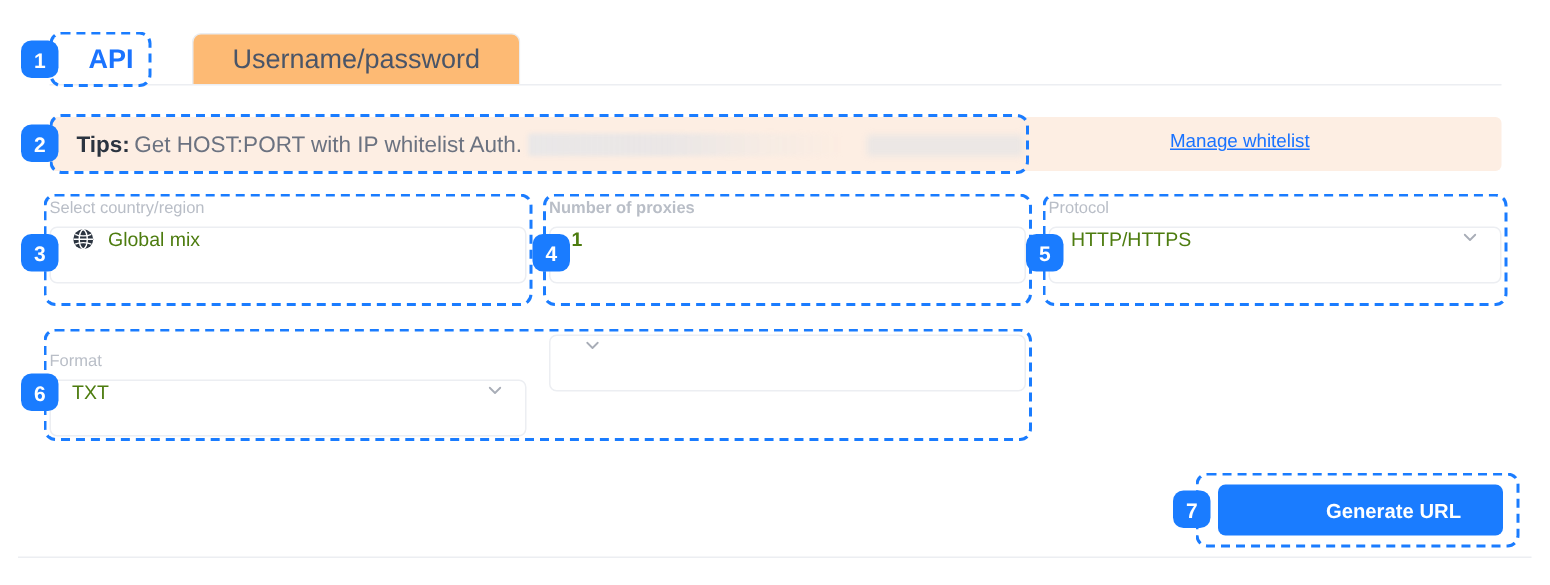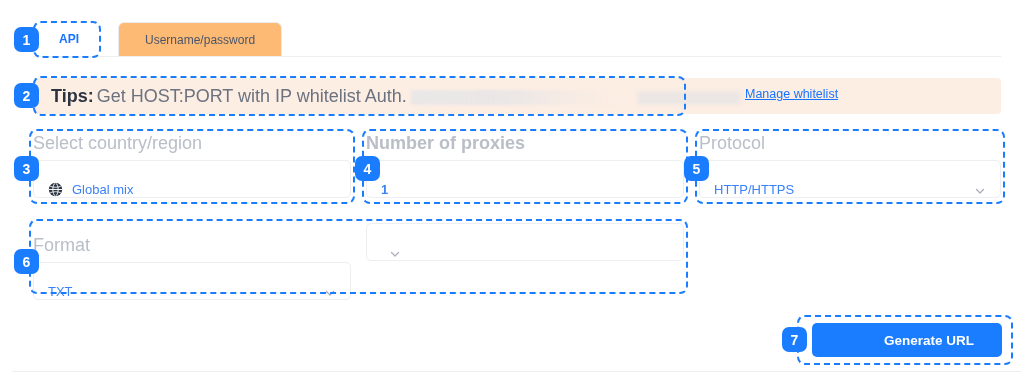--- a/index.html
+++ b/index.html
@@ -25,21 +25,21 @@
     height: 34px;
     display: flex;
     align-items: flex-end;
   }
   .tab {
     height: 34px;
     padding: 0 26px;
     display: flex;
     align-items: center;
     justify-content: center;
-    font-size: 12px;
+    font-size: 18px;
     border-radius: 6px 6px 0 0;
     white-space: nowrap;
     cursor: pointer;
   }
   .tab.active {
     background: #ffffff;
     color: #1a73ff;
     font-weight: 600;
   }
   .tab.inactive {
@@ -65,21 +65,21 @@
     top: 78px;
     width: 968px;
     height: 36px;
     background: #fdeee3;
     border-radius: 4px;
     display: flex;
     align-items: center;
     padding: 0 18px;
   }
   .tips-text {
-    font-size: 18px;
+    font-size: 15px;
     color: #6b7280;
     white-space: nowrap;
   }
   .tips-label {
     font-weight: 700;
     color: #2b3440;
     margin-right: 3px;
   }
   .tips-redacted {
     display: inline-block;
@@ -100,48 +100,48 @@
     width: 104px;
     height: 14px;
     vertical-align: -3px;
     margin-left: 14px;
     background: rgba(228,228,230,0.7);
     border-radius: 2px;
     filter: blur(2px);
   }
   .manage-link {
     position: absolute;
-    left: 745px;
+    left: 780px;
     top: 87px;
     font-size: 12.5px;
     color: #1a73ff;
     text-decoration: underline;
     cursor: pointer;
     white-space: nowrap;
   }
 
   
   .field { position: absolute; }
   .field-label {
-    font-size: 18px;
+    font-size: 11px;
     color: #b9bec7;
     margin-bottom: 6px;
     display: block;
     white-space: nowrap;
   }
   .field-box {
     height: 38px;
     background: #ffffff;
     border: 1px solid #eceef2;
     border-radius: 5px;
     display: flex;
-    align-items: flex-end;
+    align-items: flex-start;
     padding: 0 14px;
     font-size: 13px;
-    color: #3b82f6;
+    color: #4d7c0f;
   }
   .field-box .value { flex: 1; white-space: nowrap; overflow: hidden; }
   .globe-icon {
     width: 15px; height: 15px;
     margin-right: 9px;
     flex: none;
     display: block;
   }
   .chev {
     width: 12px; height: 12px;

